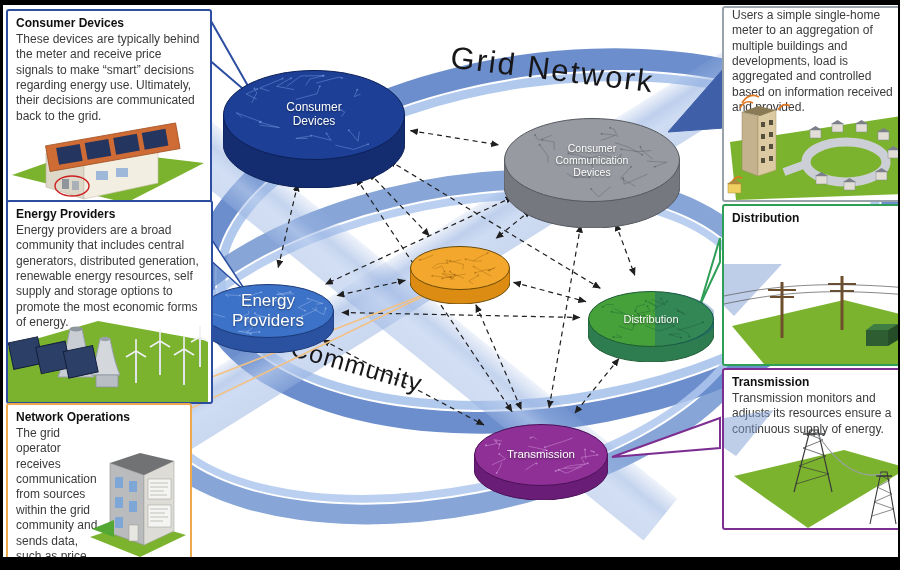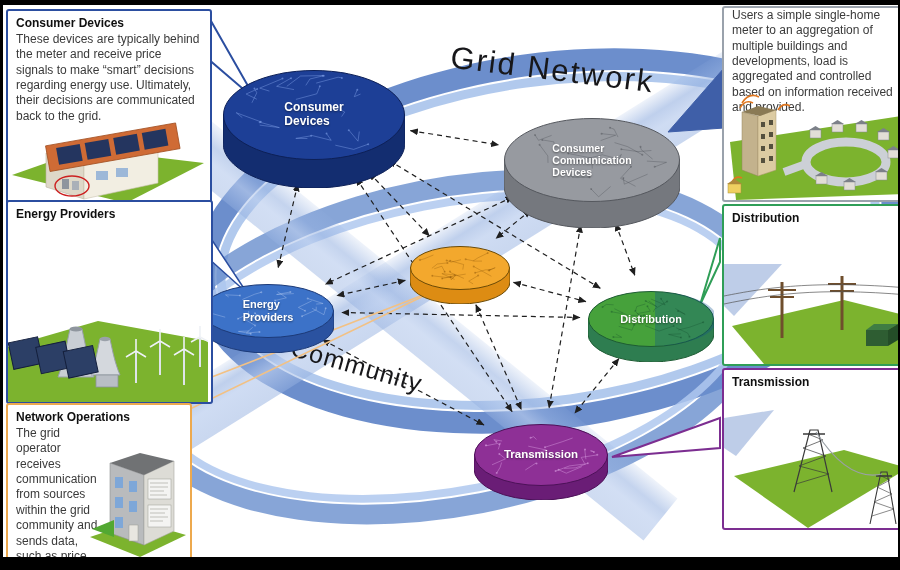--- a/index.html
+++ b/index.html
@@ -21,21 +21,21 @@
          background:linear-gradient(to bottom,rgba(148,176,224,.15),rgba(148,176,224,.55) 35%,rgba(186,205,238,.65) 60%,rgba(148,176,224,.45));}
 
   .grid-label{position:absolute;z-index:2;color:#17171a;white-space:nowrap;}
   .gn{left:447px;top:47px;font-size:31px;letter-spacing:2px;transform:rotate(7deg);}
   .gc{left:228px;top:338px;font-size:25px;letter-spacing:1px;transform:rotate(16deg);}
 
   #mesh,#leaders{position:absolute;left:0;top:0;z-index:3;pointer-events:none;}
 
   .disc{position:absolute;z-index:5;}
   .disc-label{position:absolute;left:0;right:0;top:0;display:flex;align-items:center;justify-content:center;
-              white-space:pre-line;color:#fff;font-weight:bold;line-height:1.15;
+              text-align:center;white-space:pre-line;color:#fff;font-weight:normal;line-height:1.15;
               text-shadow:0 1px 2px rgba(0,0,0,.45);}
 
   .callout{position:absolute;background:#fff;border:2px solid #888;border-radius:3px;z-index:10;overflow:hidden;}
   .c-title{font-weight:bold;font-size:12px;color:#101010;margin:5px 8px 2px;}
   .c-body{font-size:12px;line-height:1.28;color:#3a3a3a;margin:0 8px;}
   .c-art{position:absolute;left:0;right:0;bottom:0;}
   .box-cd{left:3px;top:4px;width:202px;height:192px;}
   .box-ep{left:3px;top:195px;width:203px;height:200px;}
   .box-no{left:3px;top:398px;width:182px;height:160px;}
   .box-eu{left:719px;top:1px;width:184px;height:192px;}
@@ -235,21 +235,21 @@
         <circle cx="53.01158630725298" cy="29.316885296161526" r="1" fill="rgba(205,220,248,0.4)"></circle>
         <polyline points="91.8,9.6 74.6,10.5 88.4,8.0" fill="none" stroke="rgba(205,220,248,0.4)" stroke-width="0.8"></polyline>
         <circle cx="88.35600896603398" cy="7.981009810621122" r="1" fill="rgba(205,220,248,0.4)"></circle>
         <polyline points="75.5,7.6 84.4,13.8 73.1,16.5" fill="none" stroke="rgba(205,220,248,0.4)" stroke-width="0.8"></polyline>
         <circle cx="73.06668458324614" cy="16.515435575227905" r="1" fill="rgba(205,220,248,0.4)"></circle>
         <polyline points="43.1,35.4 45.5,36.9 53.1,41.4" fill="none" stroke="rgba(205,220,248,0.4)" stroke-width="0.8"></polyline>
         <circle cx="53.12735142358326" cy="41.406579111757516" r="1" fill="rgba(205,220,248,0.4)"></circle>
         <polyline points="110.2,24.3 121.9,30.7 123.7,24.2" fill="none" stroke="rgba(205,220,248,0.4)" stroke-width="0.8"></polyline>
         <circle cx="123.66882444193368" cy="24.177774130932594" r="1" fill="rgba(205,220,248,0.4)"></circle>
       </svg>
-    <div class="disc-label" style="font-size: 11px; height: 54px;">Energy
+    <div class="disc-label" style="font-size: 17px; height: 54px;">Energy
 Providers</div>
   </div>
   <div class="disc" style="left: 585px; top: 286px; width: 126px; height: 71px;"><svg width="126" height="71" viewBox="0 0 126 71">
         <path d="M0 28 L0 43 A 63 28 0 0 0 126 43 L 126 28 Z" fill="#2e7d50" stroke="#1d5c33"></path>
         <ellipse cx="63" cy="28" rx="62.5" ry="27.5" fill="#46a13b" stroke="#1d5c33"></ellipse>
         <path d="M 67 1 A 62 27 0 0 1 67 55 Z" fill="rgba(12,80,140,0.32)"></path>
         <polyline points="30.7,35.3 43.9,39.2 46.2,33.7" fill="none" stroke="rgba(15,70,40,0.35)" stroke-width="0.8"></polyline>
         <circle cx="46.22033221406172" cy="33.73120861103458" r="1" fill="rgba(15,70,40,0.35)"></circle>
         <polyline points="25.6,13.8 18.4,13.4 14.6,16.0" fill="none" stroke="rgba(15,70,40,0.35)" stroke-width="0.8"></polyline>
         <circle cx="14.567259889355775" cy="16.009359325801768" r="1" fill="rgba(15,70,40,0.35)"></circle>
@@ -340,20 +340,21 @@
       <rect x="88" y="80" width="12" height="9" fill="#9db8d8"></rect>
       <rect x="108" y="77" width="12" height="9" fill="#9db8d8"></rect>
       <rect x="54" y="88" width="7" height="10" fill="#8e959d"></rect>
       <rect x="64" y="90" width="7" height="9" fill="#aab0b8"></rect>
       <ellipse cx="64" cy="95" rx="17" ry="10" fill="none" stroke="#cc2020" stroke-width="1.4"></ellipse>
     </svg>
   </div>
 
   <div class="callout box-ep" style="border-color: rgb(43, 78, 160);">
     <div class="c-title">Energy Providers</div>
+    <div class="c-body">Energy providers are a broad community that includes central generators, distributed generation, renewable energy resources, self supply and storage options to promote the most economic forms of energy.</div>
     <svg class="c-art" viewBox="0 0 200 115" height="115">
       <polygon points="0,60 90,34 200,54 200,115 0,115" fill="#7cb32e"></polygon>
       <g stroke="#dfe4ea" stroke-width="2">
         <line x1="128" y1="96" x2="128" y2="64"></line>
           <line x1="152" y1="88" x2="152" y2="54"></line>
         <line x1="176" y1="98" x2="176" y2="62"></line>
           <line x1="192" y1="80" x2="192" y2="50"></line>
       </g>
       <g stroke="#eef1f5" stroke-width="1.6">
         <path d="M128,64 l0,-12 M128,64 l-10,6 M128,64 l10,6"></path>
@@ -487,20 +488,21 @@
       <g>
         <polygon points="142,66 150,60 174,60 164,66" fill="#3f7d43"></polygon>
         <rect x="142" y="66" width="22" height="16" fill="#2e5d32"></rect>
         <polygon points="164,66 174,60 174,76 164,82" fill="#244d28"></polygon>
       </g>
     </svg>
   </div>
 
   <div class="callout box-tr" style="border-color: rgb(124, 46, 145);">
     <div class="c-title">Transmission</div>
+    <div class="c-body">Transmission monitors and adjusts its resources ensure a continuous supply of energy.</div>
     <svg class="c-art" viewBox="0 0 184 118" height="118">
       <polygon points="0,8 50,0 12,46 0,38" fill="rgba(125,155,210,0.5)"></polygon>
       <polygon points="10,66 120,40 184,58 84,118" fill="#7cb32e"></polygon>
       <g stroke="#3a3a3a" fill="none">
         <polyline points="70,82 86,20 94,20 108,82" stroke-width="1.2"></polyline>
         <polyline points="72,74 105,64 75,56 102,46 79,38 99,30 84,24 96,24" stroke-width="0.7"></polyline>
         <line x1="79" y1="24" x2="101" y2="24" stroke-width="1.6"></line>
       </g>
       <g stroke="#3a3a3a" fill="none">
         <polyline points="146,114 157,62 163,62 172,114" stroke-width="1.1"></polyline>

